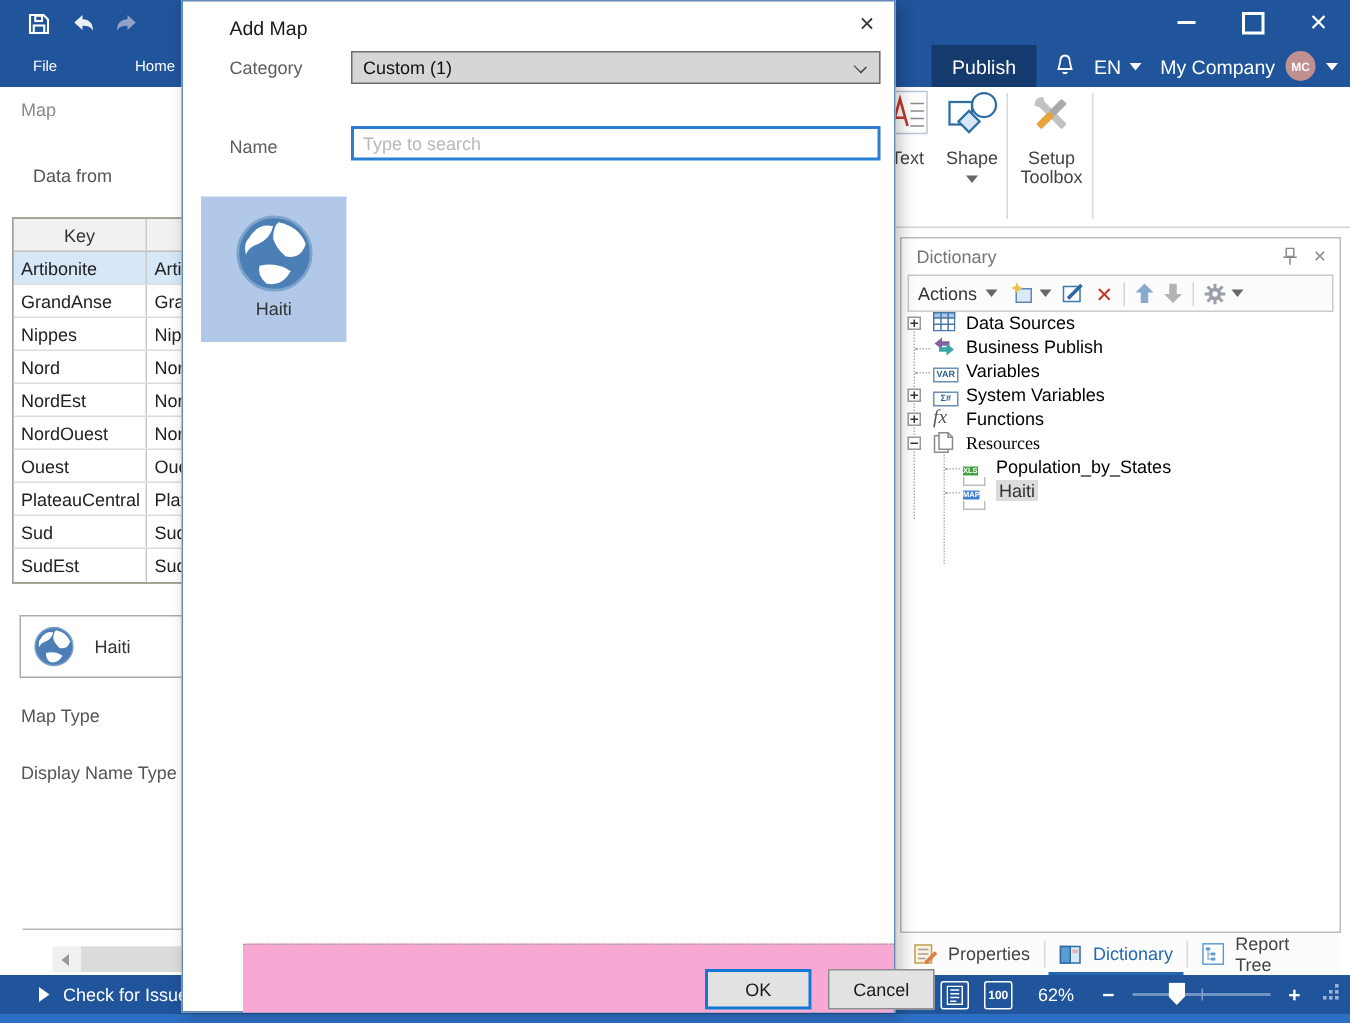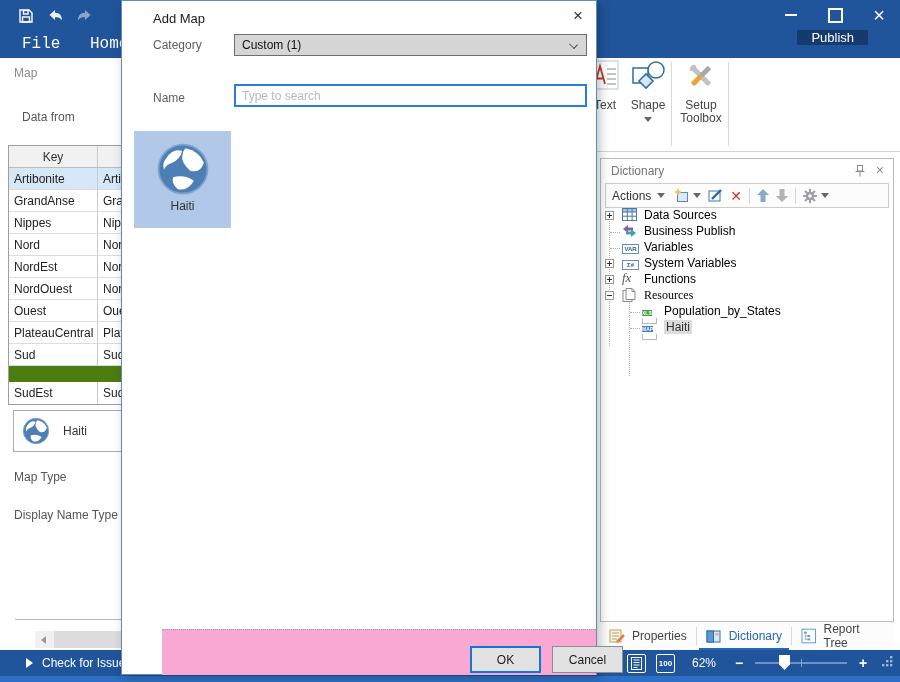--- a/index.html
+++ b/index.html
@@ -10,24 +10,24 @@
   .titlebar { position:absolute; left:0; top:0; width:900px; height:30px; background:#20549b; }
   .qat { position:absolute; left:16px; top:6px; display:flex; gap:9px; align-items:center; }
   .qat .qbtn { width:20px; height:19px; display:flex; align-items:center; justify-content:center; cursor:pointer; }
   .wincontrols { position:absolute; right:6px; top:3px; display:flex; gap:14px; align-items:center; height:24px; }
   .wc { width:30px; height:24px; display:flex; align-items:center; justify-content:center; color:#fff; cursor:pointer; }
   .wc-min::before { content:""; width:12px; height:0; border-top:2px solid #fff; }
   .wc-max::before { content:""; width:11px; height:11px; border:2px solid #fff; }
   .wc-close { font-size:20px; line-height:1; font-weight:400; }
 
   .ribbontabs { position:absolute; left:0; top:30px; width:900px; height:28px; background:#20549b; color:#fff; }
-  .rtab { position:absolute; top:0; height:28px; display:flex; align-items:center; padding:0 14px; font-size:16px; cursor:pointer;font-family:Liberation Mono, monospace; }
+  .rtab { position:absolute; top:0; height:28px; display:flex; align-items:center; padding:0 14px; font-size:10px; cursor:pointer; }
   .rtab-file { left:8px; }
   .rtab-home { left:76px; }
-  .ribbon-right { position:absolute; right:8px; top:0; height:28px; display:flex; align-items:center; gap:12px;flex-direction:column; }
+  .ribbon-right { position:absolute; right:8px; top:0; height:28px; display:flex; align-items:center; gap:12px; }
   .publish { background:#153a6d; height:28px; display:flex; align-items:center; padding:0 14px; font-size:13px; cursor:pointer; }
   .lang { display:flex; align-items:center; gap:6px; font-size:13px; cursor:pointer; }
   .acct { display:flex; align-items:center; gap:7px; font-size:13px; cursor:pointer; }
   .avatar { width:20px; height:20px; border-radius:50%; background:#c08f8f; color:#fff; font-size:8px; font-weight:bold; display:flex; align-items:center; justify-content:center; }
   .caret-w { width:0; height:0; border-left:4px solid transparent; border-right:4px solid transparent; border-top:5px solid #fff; }
   .caret-g { width:0; height:0; border-left:4px solid transparent; border-right:4px solid transparent; border-top:5px solid #666; }
 
   
   .ribbonbody { position:absolute; left:0; top:58px; width:900px; height:94px; background:#fff; border-bottom:1px solid #d4d4d4; }
   .rgroup { position:absolute; top:2px; text-align:center; color:#444; font-size:12px; cursor:pointer; }
@@ -36,21 +36,21 @@
 
   
   .leftpanel { position:absolute; left:0; top:58px; width:135px; height:592px; background:#fff; }
   .lp-title { position:absolute; left:14px; top:8px; color:#8a8a8a; font-size:12px; }
   .lp-datafrom { position:absolute; left:22px; top:52px; color:#555; }
   .lp-table { position:absolute; left:8px; top:87px; width:200px; border:1px solid #9f9f9f; background:#4d7c0f; }
   .lp-thead { display:flex; height:22px; background:#f1f1f1; border-bottom:1px solid #bdbdbd; }
   .lp-th1 { width:89px; display:flex; align-items:center; justify-content:center; color:#333; border-right:1px solid #c9c9c9; }
   .lp-th2 { flex:1; }
   .lp-row { display:flex; height:22px; border-bottom:1px solid #dcdcdc; background:#fff; }
-  .lp-row:last-child { border-bottom:none;margin-top:16px; }
+  .lp-row:last-child { border-bottom:none; }
   .lp-row.sel { background:#d6e7f8; }
   .lp-c1 { width:89px; display:flex; align-items:center; padding-left:5px; color:#222; border-right:1px solid #c9c9c9; white-space:nowrap; overflow:hidden; }
   .lp-c2 { flex:1; display:flex; align-items:center; padding-left:5px; color:#222; white-space:nowrap; overflow:hidden; }
   .lp-mapbox { position:absolute; left:13px; top:352px; width:185px; height:42px; border:1px solid #ababab; background:#fff; display:flex; align-items:center; gap:12px; padding-left:7px; cursor:pointer; }
   .lp-maptype { position:absolute; left:14px; top:412px; color:#555; }
   .lp-dispname { position:absolute; left:14px; top:450px; color:#555; }
   .lp-bottomline { position:absolute; left:15px; top:561px; width:185px; border-bottom:1px solid #b9b9b9; }
   .lp-hscroll { position:absolute; left:35px; top:573px; width:165px; height:17px; background:#f0f0f0; display:flex; }
   .lp-hs-btn { width:17px; height:17px; display:flex; align-items:center; justify-content:center; cursor:pointer; }
   .tri-left { width:0; height:0; border-top:4px solid transparent; border-bottom:4px solid transparent; border-right:5px solid #9a9a9a; }

